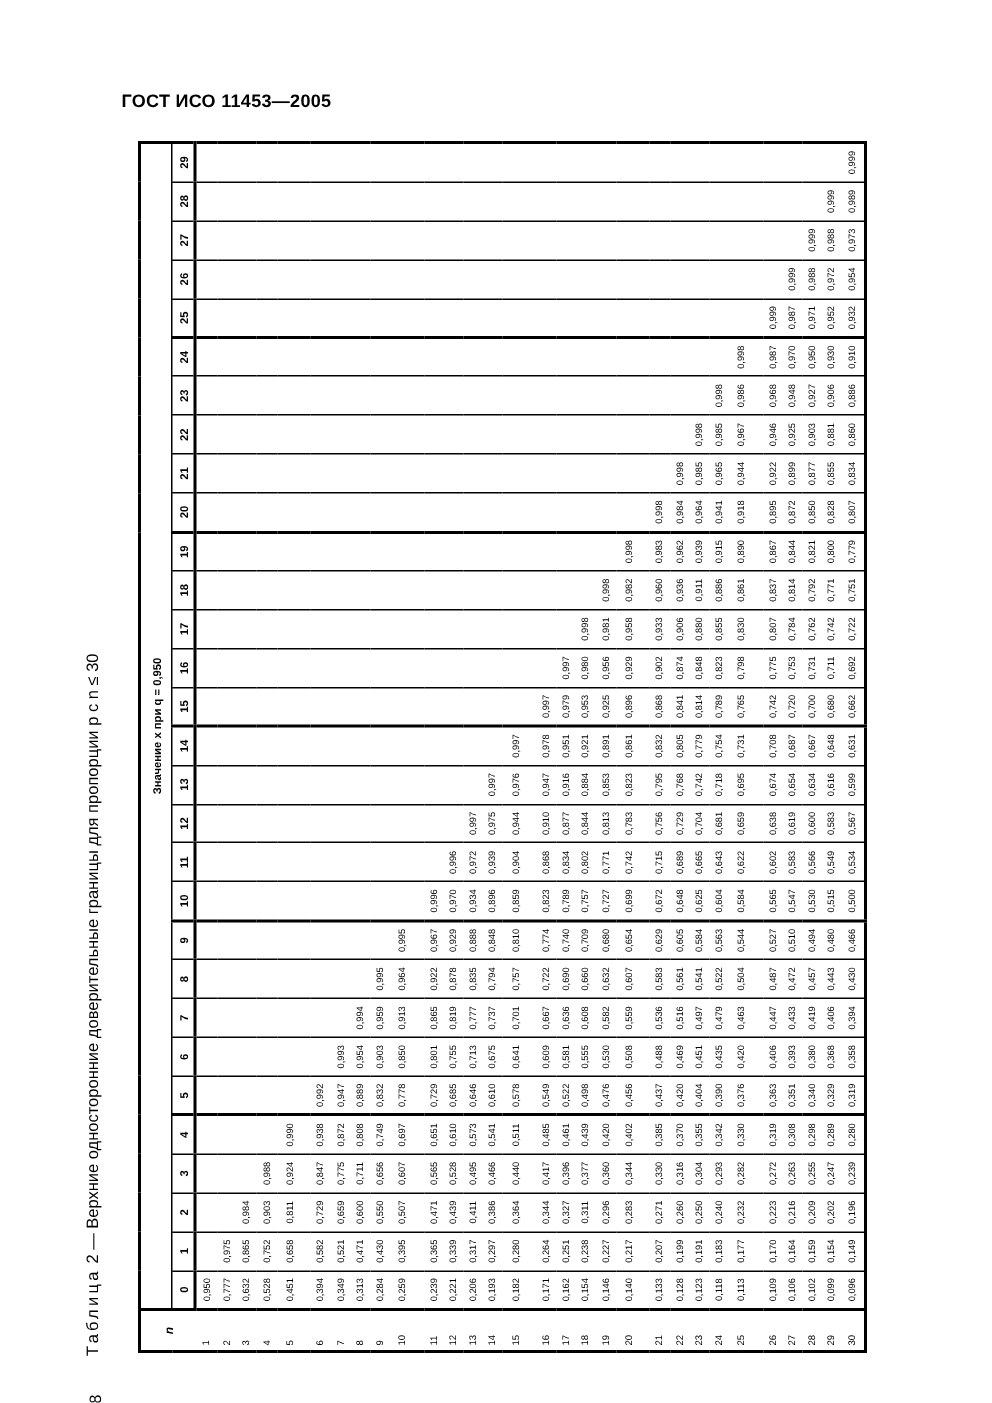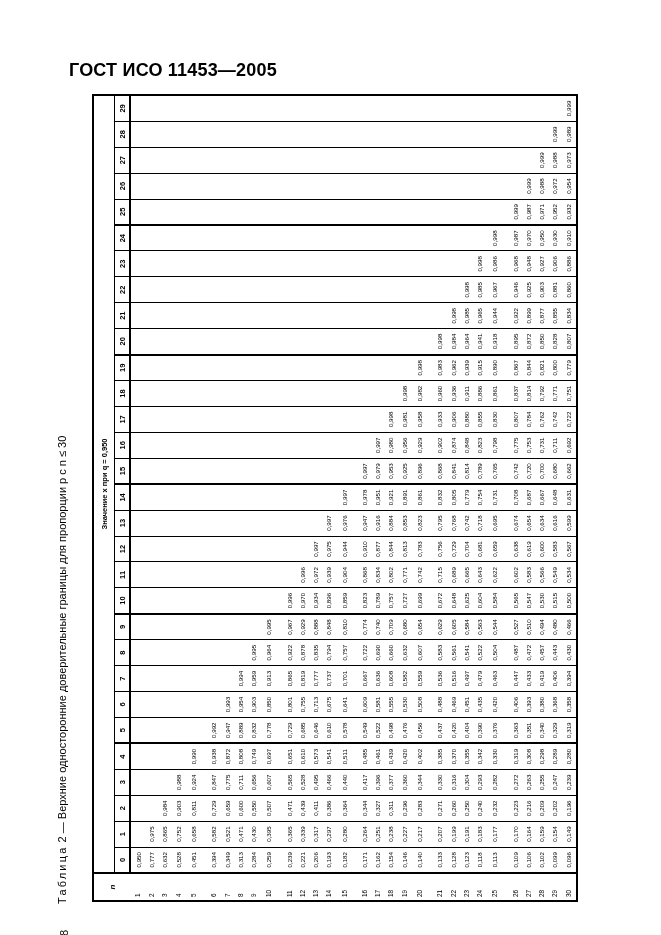--- a/index.html
+++ b/index.html
@@ -1,18 +1,18 @@
 <!DOCTYPE html>
 <html><head>
 <meta charset="utf-8">
 <style>
   html, body { margin:0; padding:0; background:#ffffff; }
   body { width:661px; height:935px; position:relative; overflow:hidden;
          font-family:"Liberation Sans", sans-serif; color:#000; }
-  .doc-header { position:absolute; left:69px; top:60px; font-size:18px; font-weight:bold; letter-spacing:0.2px; }
+  .doc-header { position:absolute; left:81px; top:60px; font-size:12px; font-weight:bold; letter-spacing:0.2px; }
   
   .rot-wrap { position:absolute; left:56px; top:942px; width:850px; height:530px;
               transform-origin:0 0; transform:rotate(-90deg); }
   .page-num { position:absolute; left:0px; top:2px; font-size:11px; }
   .caption { position:absolute; left:38px; top:0px; font-size:11px; white-space:nowrap; }
   .caption .spaced { letter-spacing:2.2px; }
   .table-box { position:absolute; left:40px; top:36px; width:808px; height:486px; }
   table { border-collapse:collapse; width:100%; height:100%; table-layout:fixed; }
   th, td { padding:0; font-size:6.2px; text-align:center; vertical-align:middle; border:none; }
   table { border:2.2px solid #000; }

